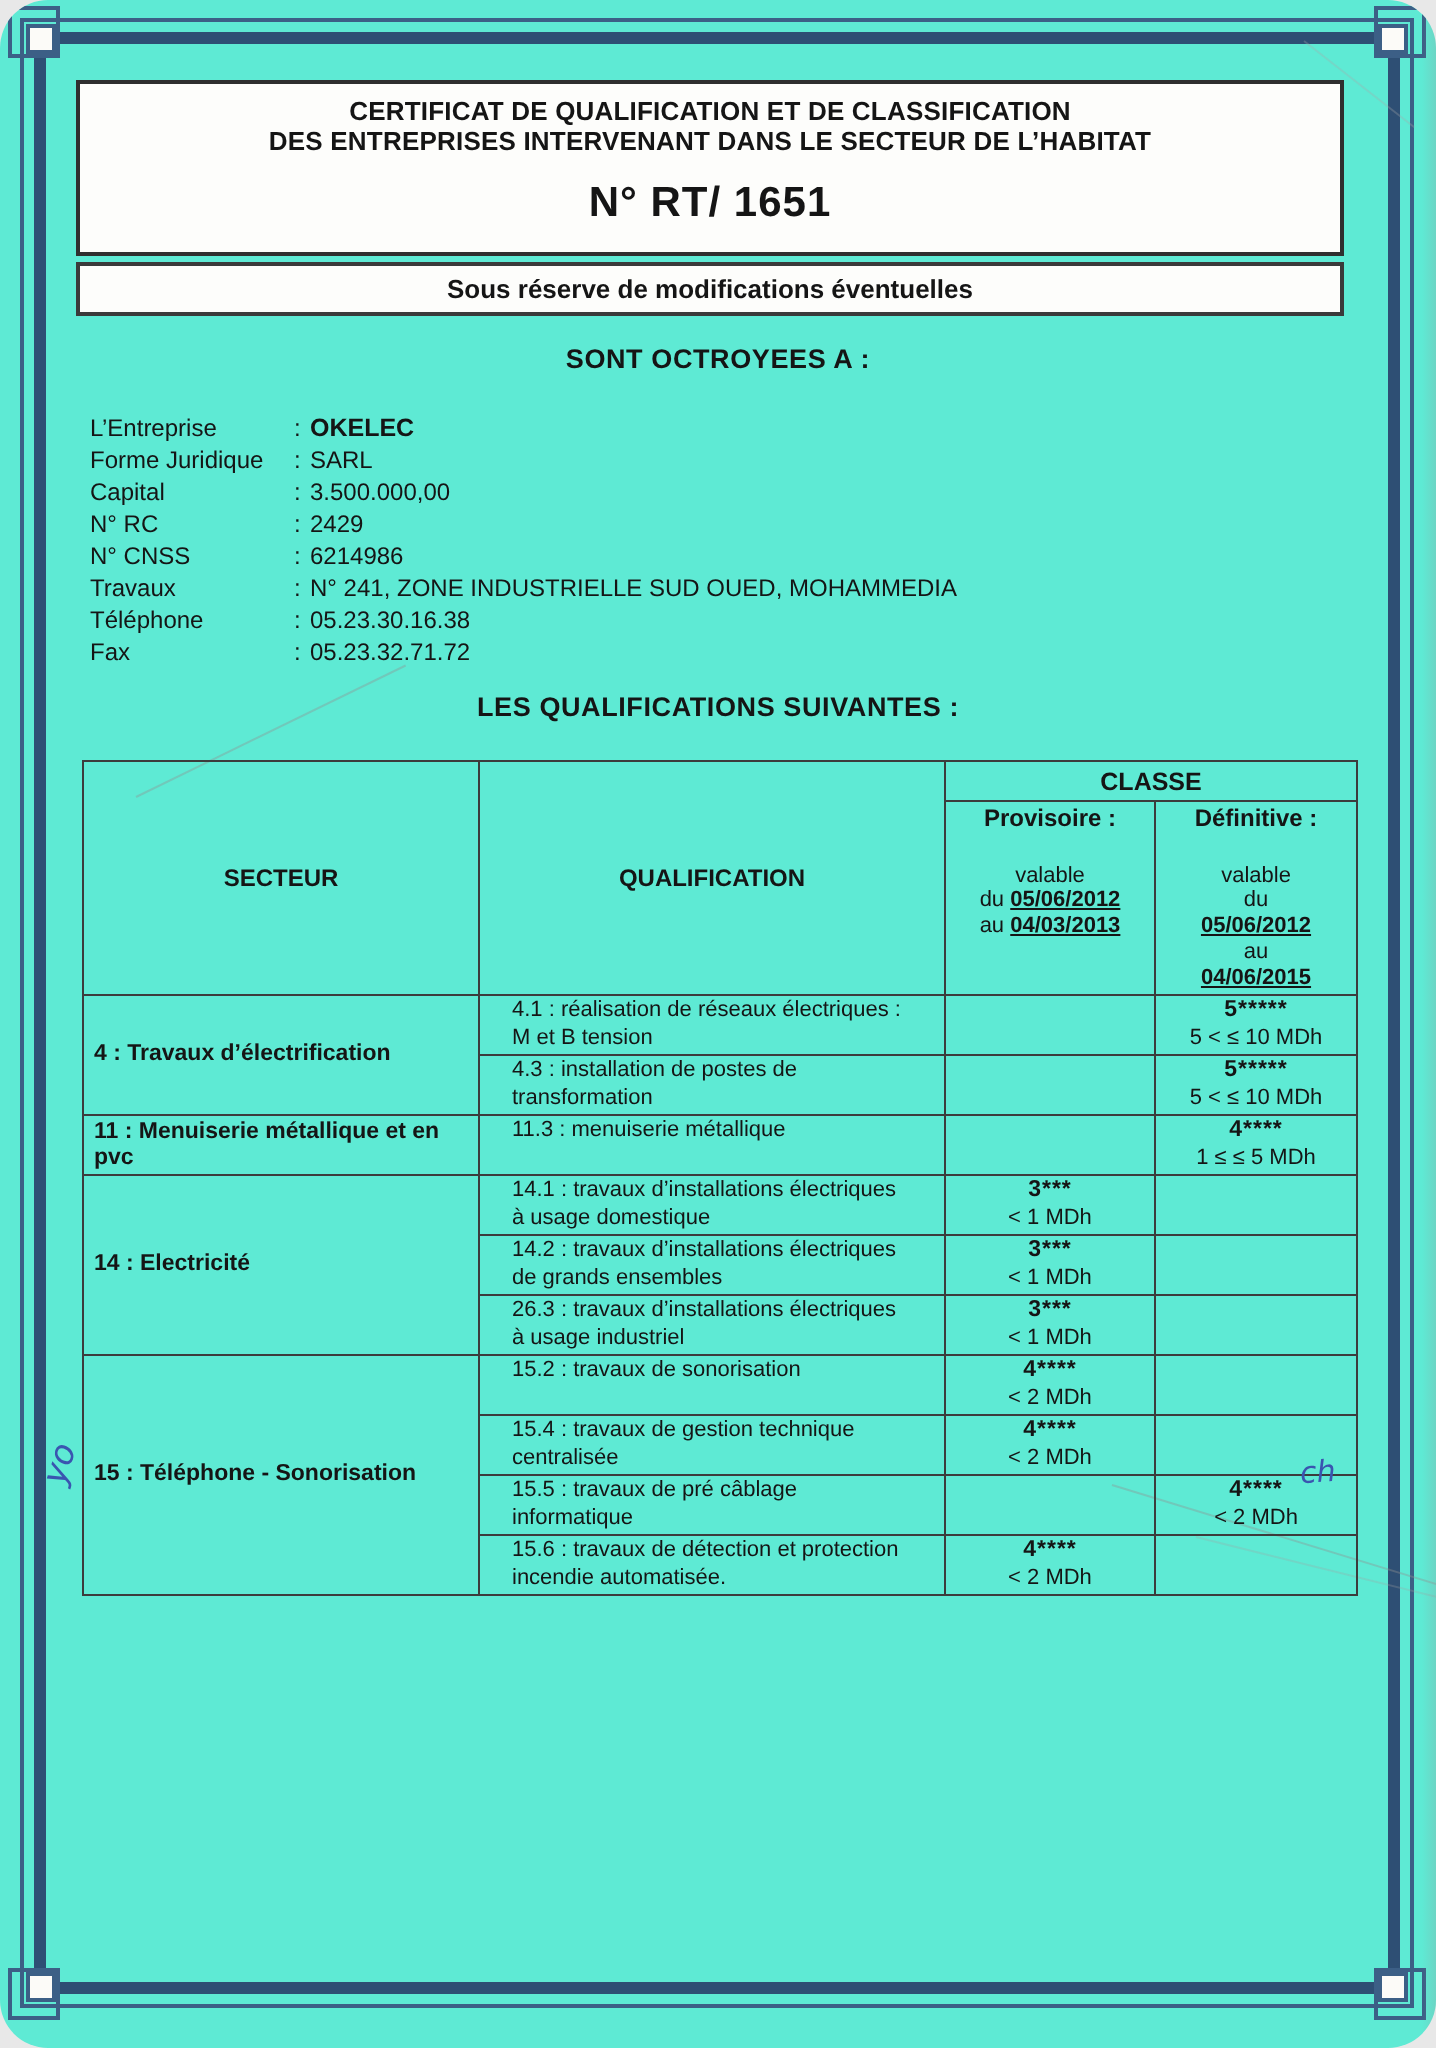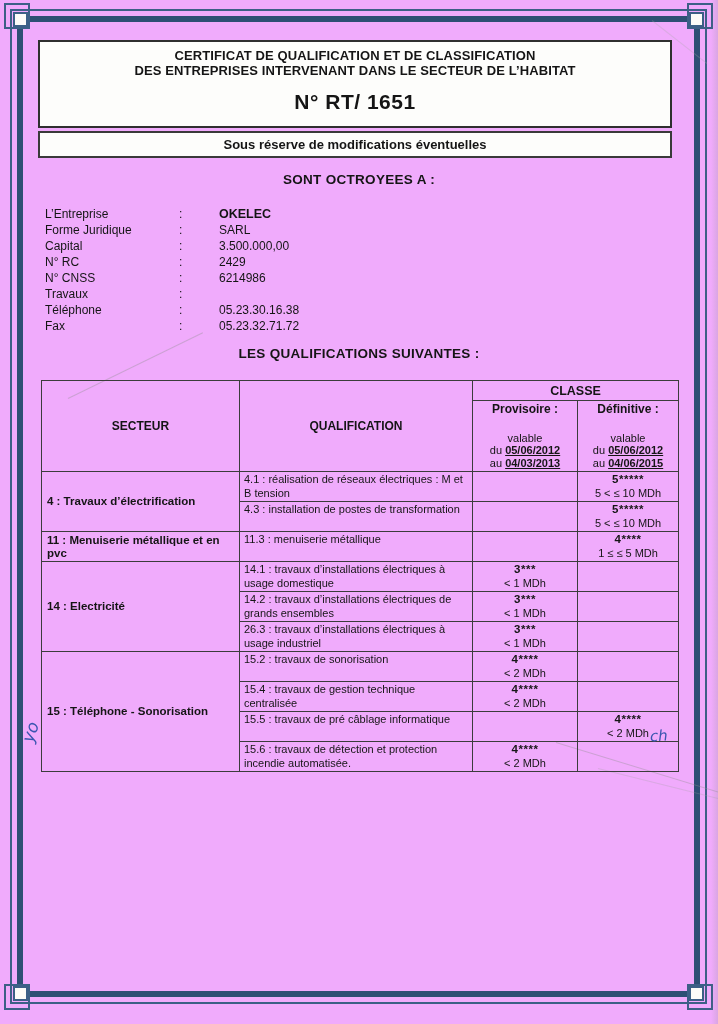--- a/index.html
+++ b/index.html
@@ -1,19 +1,19 @@
 <!DOCTYPE html>
 <html><head>
 <meta charset="utf-8">
 <style>
   html,body{margin:0;padding:0;background:#e8e8e8;}
   .page{
     position:relative;width:718px;height:1024px;margin:0 auto;
-    background:#f0abfc;overflow:hidden;
-    font-family:"Liberation Sans","DejaVu Sans",sans-serif;color:#151515;
+    background:#5eead4;overflow:hidden;
+    font-family:"Liberation Sans","DejaVu Sans",sans-serif;color:#151515;border-radius:24px;
   }
   
   .frame-thin{position:absolute;left:10px;top:9px;right:11px;bottom:20px;border:2px solid #3c5f86;}
   .frame-thick{position:absolute;left:17px;top:16px;right:18px;bottom:27px;border:6px solid #2e4f74;}
   .knot{position:absolute;border:2px solid #3c5f86;background:transparent;}
   .knot-big{width:22px;height:22px;}
   .knot-small{width:11px;height:11px;background:#fcfbf8;}
   .k-tl-a{left:4px;top:3px;}        .k-tl-b{left:13px;top:12px;}
   .k-tr-a{right:5px;top:3px;}       .k-tr-b{right:14px;top:12px;}
   .k-bl-a{left:4px;bottom:14px;}    .k-bl-b{left:13px;bottom:23px;}
@@ -40,37 +40,37 @@
     border:2px solid #3a3a3a;background:#fdfdfb;text-align:center;
     font-weight:bold;font-size:13px;line-height:23px;
   }
   .granted-heading{
     position:absolute;left:0;right:0;top:172px;text-align:center;
     font-weight:bold;font-size:13.5px;letter-spacing:.3px;
   }
 
   
   .company{position:absolute;left:45px;top:206px;font-size:12px;}
-  .c-row{display:flex;line-height:16px;gap:32px;}
+  .c-row{display:flex;line-height:16px;}
   .c-label{width:102px;flex:none;}
   .c-colon{width:8px;flex:none;}
   .c-value{white-space:nowrap;}
   .c-row.first .c-value{font-weight:bold;font-size:12.5px;}
 
   .qual-heading{
     position:absolute;left:0;right:0;top:346px;text-align:center;
     font-weight:bold;font-size:13.5px;letter-spacing:.3px;
   }
 
   
   table.qtable{
     position:absolute;left:41px;top:380px;width:637px;
     border-collapse:collapse;table-layout:fixed;background:transparent;
   }
-  .qtable th,.qtable td{border:1px solid #3c3c3c;padding:1px 4px;vertical-align:top;}
+  .qtable th,.qtable td{border:1px solid #3c3c3c;padding:1px 16px;vertical-align:top;}
   .col-sect{width:198px;} .col-qual{width:233px;} .col-prov{width:105px;} .col-def{width:101px;}
   th.h-main{font-weight:bold;font-size:12px;text-align:center;vertical-align:middle;}
   th.h-classe{font-weight:bold;font-size:12.5px;text-align:center;height:17px;vertical-align:middle;}
   th.h-period{height:52px;text-align:center;font-weight:normal;padding-top:2px;}
   .p-title{font-weight:bold;font-size:12px;line-height:13px;}
   .p-val{font-size:11px;line-height:12px;margin-top:16px;}
   .p-date{font-size:11px;line-height:13px;}
   .p-date b u{text-decoration:underline;}
   td.sector{font-weight:bold;font-size:11.5px;vertical-align:middle;line-height:13px;padding-left:5px;}
   td.qual{font-size:11px;line-height:13.5px;}
@@ -138,20 +138,21 @@
       <span class="c-value">2429</span>
     </div>
     <div class="c-row">
       <span class="c-label">N° CNSS</span>
       <span class="c-colon">:</span>
       <span class="c-value">6214986</span>
     </div>
     <div class="c-row">
       <span class="c-label">Travaux</span>
       <span class="c-colon">:</span>
+      <span class="c-value">N° 241, ZONE INDUSTRIELLE SUD OUED, MOHAMMEDIA</span>
     </div>
     <div class="c-row">
       <span class="c-label">Téléphone</span>
       <span class="c-colon">:</span>
       <span class="c-value">05.23.30.16.38</span>
     </div>
     <div class="c-row">
       <span class="c-label">Fax</span>
       <span class="c-colon">:</span>
       <span class="c-value">05.23.32.71.72</span>

